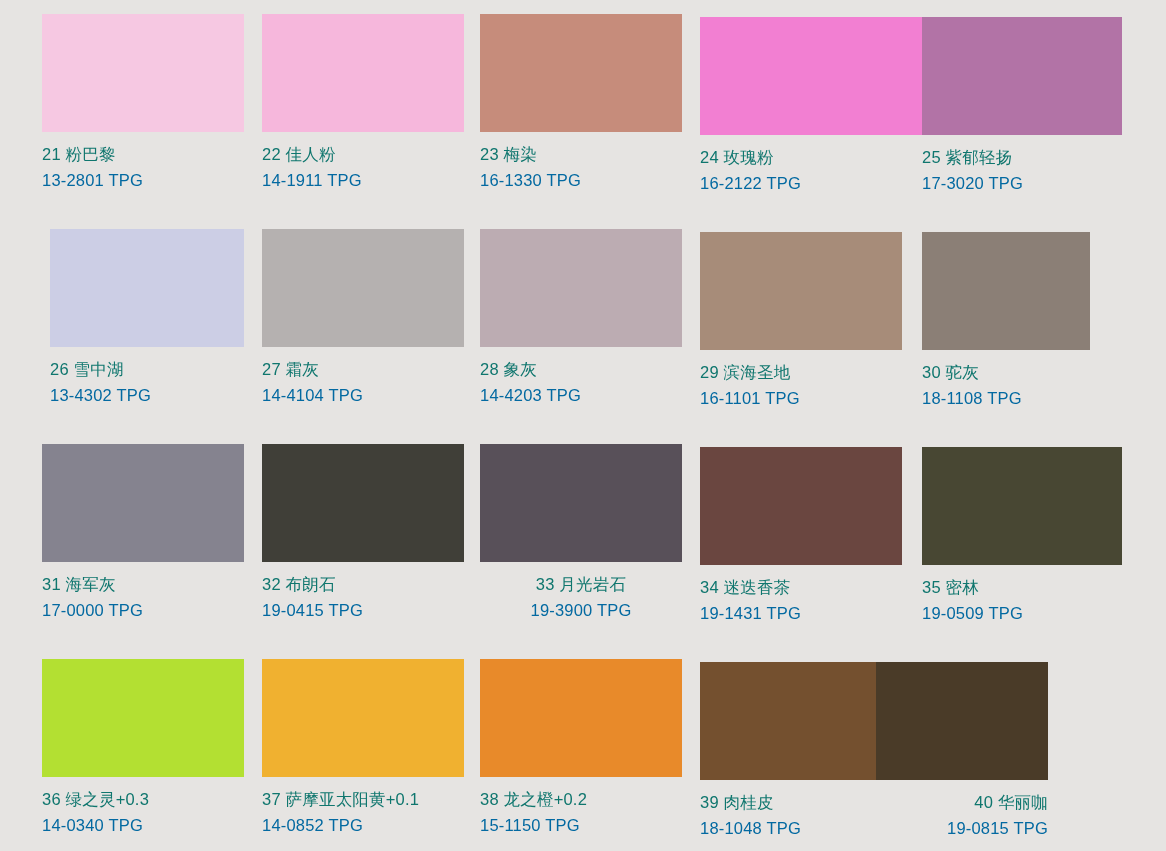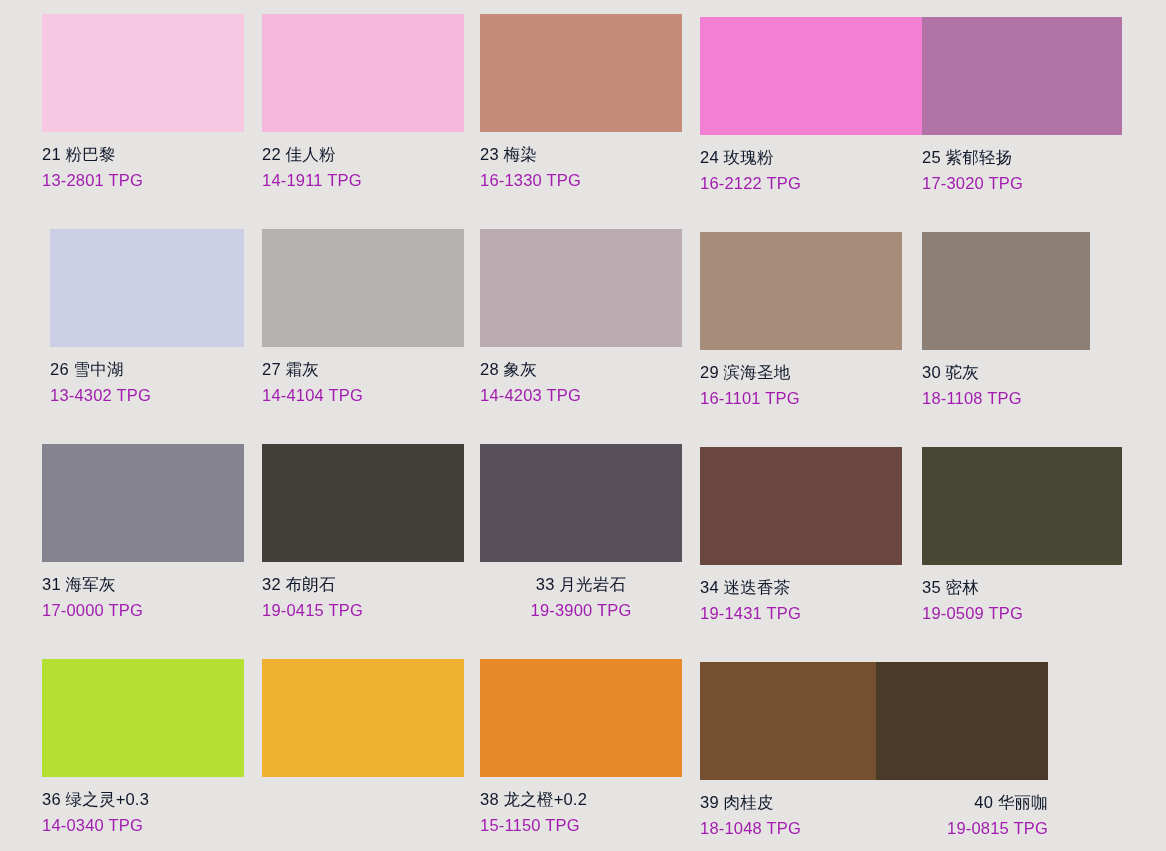--- a/index.html
+++ b/index.html
@@ -31,29 +31,29 @@
     display: block;
   }
 
   .swatch-labels {
     padding-top: 14px;
     line-height: 1.0;
   }
 
   .swatch-name {
     font-size: 16.5px;
-    color: #0f172a;
+    color: #0f766e;
     letter-spacing: 0.2px;
     white-space: nowrap;
     margin-bottom: 9px;
   }
 
   .swatch-code {
     font-size: 16.5px;
-    color: #a21caf;
+    color: #0369a1;
     letter-spacing: 0.2px;
     white-space: nowrap;
   }
 </style>
 </head>
 <body style="background: rgb(230, 228, 226);">
 
 <div id="palette-grid">
     <div class="swatch-cell" style="left: 42px; top: 14px; width: 202px;">
       <div class="swatch-chip" style="height: 118px; background-color: rgb(246, 200, 226);"></div>
@@ -162,20 +162,24 @@
     </div>
     <div class="swatch-cell" style="left: 42px; top: 659px; width: 202px;">
       <div class="swatch-chip" style="height: 118px; background-color: rgb(179, 224, 50);"></div>
       <div class="swatch-labels">
         <div class="swatch-name">36 绿之灵+0.3</div>
         <div class="swatch-code">14-0340 TPG</div>
       </div>
     </div>
     <div class="swatch-cell" style="left: 262px; top: 659px; width: 202px;">
       <div class="swatch-chip" style="height: 118px; background-color: rgb(240, 177, 48);"></div>
+      <div class="swatch-labels">
+        <div class="swatch-name">37 萨摩亚太阳黄+0.1</div>
+        <div class="swatch-code">14-0852 TPG</div>
+      </div>
     </div>
     <div class="swatch-cell" style="left: 480px; top: 659px; width: 202px;">
       <div class="swatch-chip" style="height: 118px; background-color: rgb(232, 138, 42);"></div>
       <div class="swatch-labels">
         <div class="swatch-name">38 龙之橙+0.2</div>
         <div class="swatch-code">15-1150 TPG</div>
       </div>
     </div>
     <div class="swatch-cell" style="left: 700px; top: 662px; width: 202px;">
       <div class="swatch-chip" style="height: 118px; background-color: rgb(116, 80, 47);"></div>

